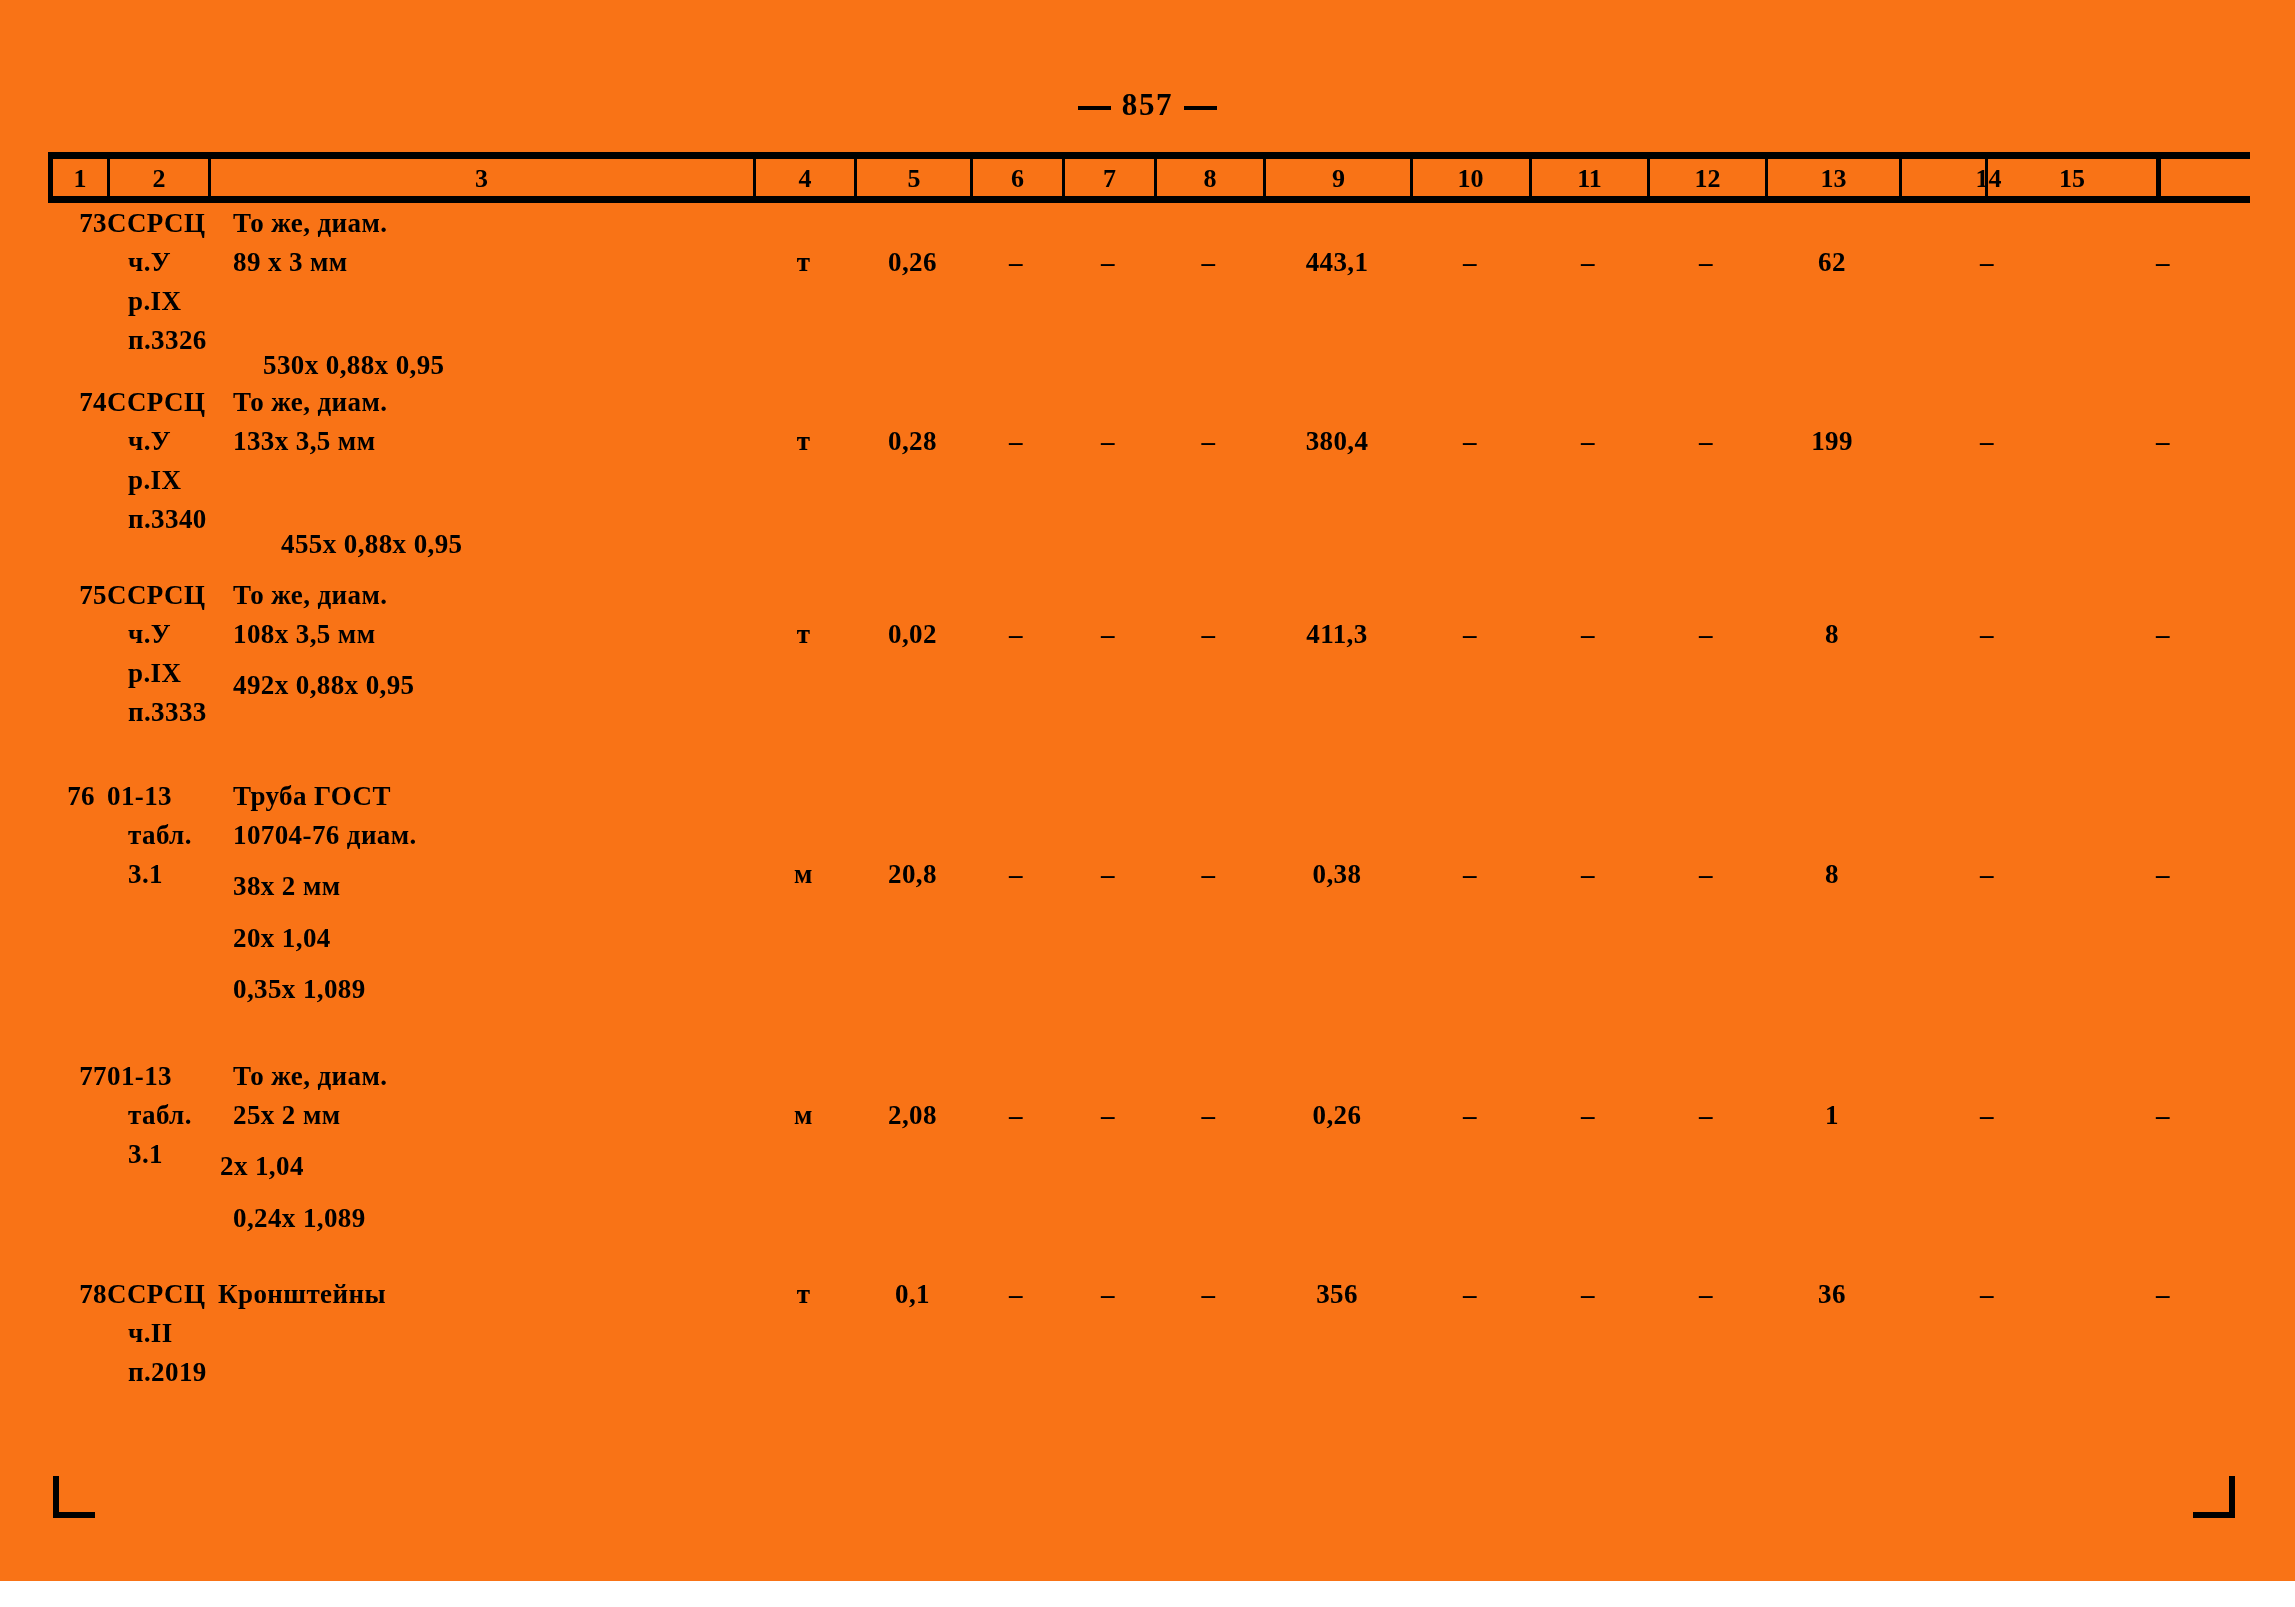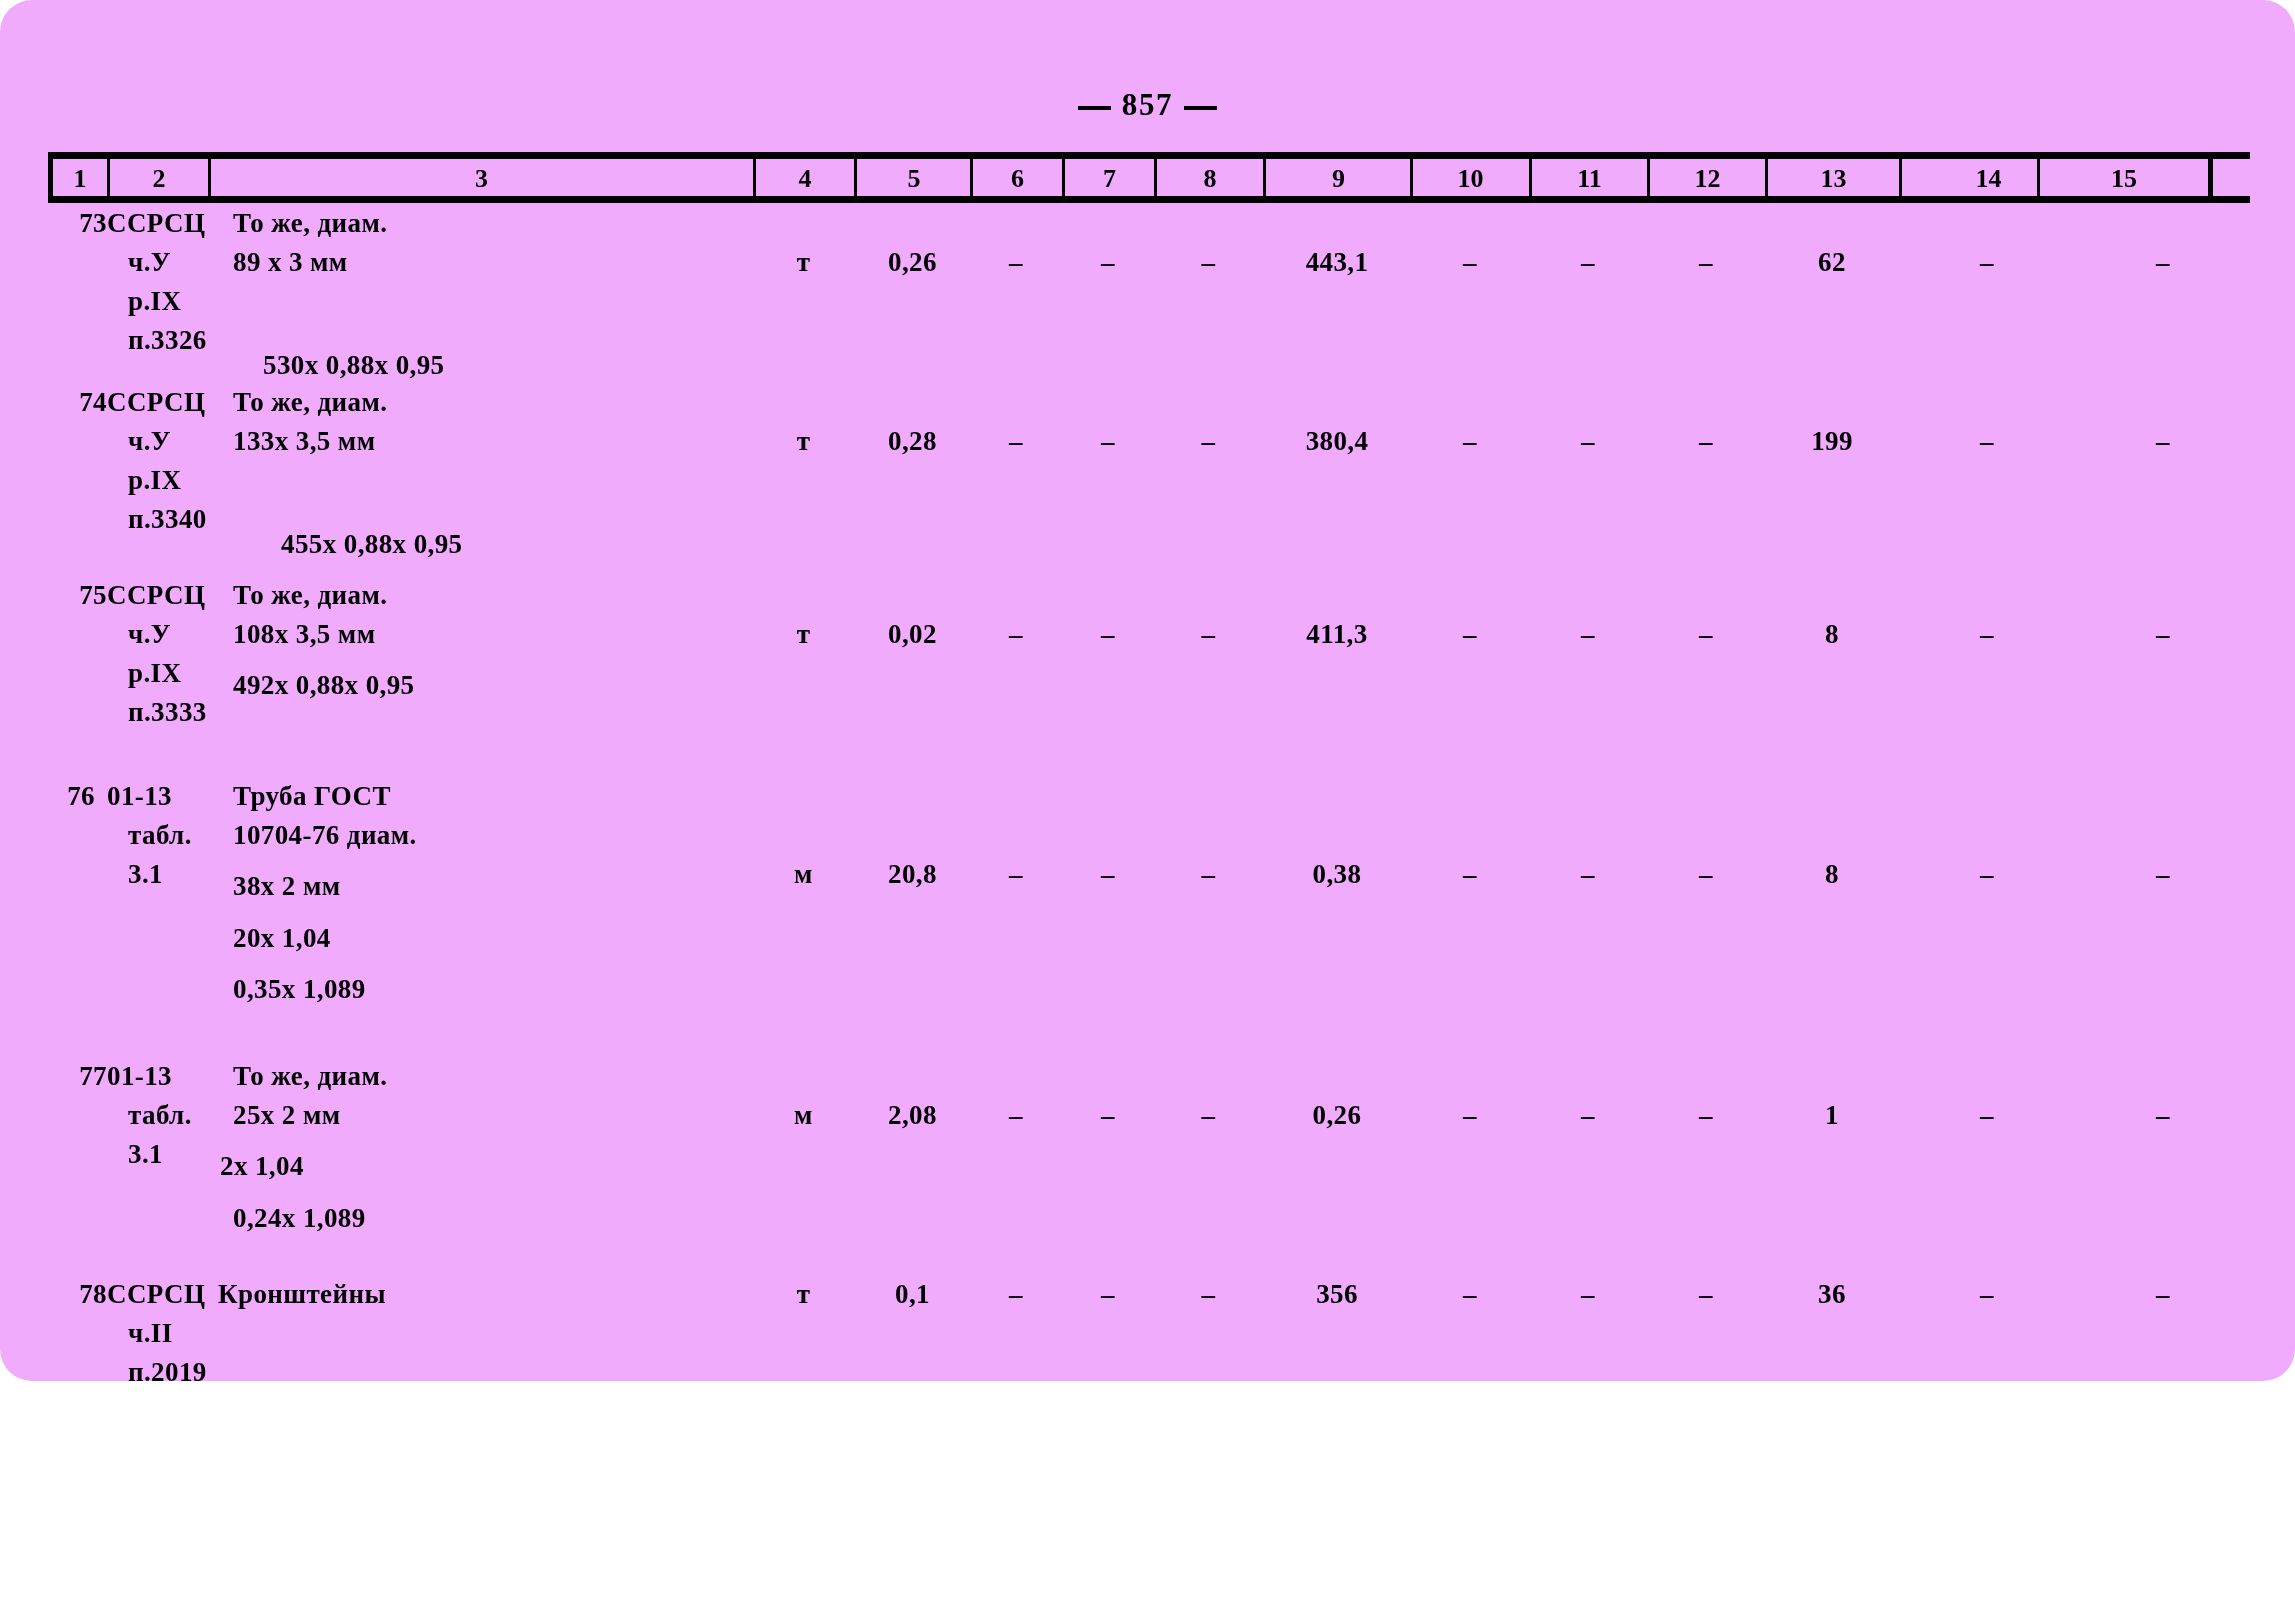--- a/index.html
+++ b/index.html
@@ -3,26 +3,25 @@
 <meta charset="utf-8">
 <style>
   html, body {
     margin: 0;
     padding: 0;
     background: #ffffff;
   }
   #page {
     position: relative;
     width: 2295px;
-    height: 1381px;
-    background: #f0abfc;
+    height: 1581px;
+    background: #f97316;
     font-family: "Liberation Serif", "DejaVu Serif", serif;
     color: #000000;
     overflow: hidden;
-    border-radius: 32px;
   }
 
   
   #page-number {
     position: absolute;
     top: 87px;
     left: 0;
     width: 2295px;
     text-align: center;
     font-size: 31px;
@@ -128,21 +127,21 @@
       <div class="hdr-cell" style="left: 806px; width: 117px;">5</div>
       <div class="hdr-cell" style="left: 922px; width: 92px;">6</div>
       <div class="hdr-cell" style="left: 1014px; width: 92px;">7</div>
       <div class="hdr-cell" style="left: 1106px; width: 109px;">8</div>
       <div class="hdr-cell" style="left: 1215px; width: 148px;">9</div>
       <div class="hdr-cell" style="left: 1362px; width: 118px;">10</div>
       <div class="hdr-cell" style="left: 1481px; width: 118px;">11</div>
       <div class="hdr-cell" style="left: 1599px; width: 118px;">12</div>
       <div class="hdr-cell" style="left: 1717px; width: 134px;">13</div>
       <div class="hdr-cell" style="left: 1851px; width: 176px;">14</div>
-      <div class="hdr-cell last-edge" style="left: 1989px; width: 176px;">15</div>
+      <div class="hdr-cell last-edge" style="left: 1937px; width: 176px;">15</div>
     </div>
 
   <div id="rows">
       <div class="row" style="height: 179px;">
         <div class="cell c1" style="left: 48px; width: 59px; top: 0px;">73</div>
         <div class="cell c2" style="left: 107px; top: 0px;">ССРСЦ</div>
         <div class="cell c2" style="left: 128px; top: 39px;">ч.У</div>
         <div class="cell c2" style="left: 128px; top: 78px;">р.IХ</div>
         <div class="cell c2" style="left: 128px; top: 117px;">п.3326</div>
         <div class="cell c3" style="left: 233px; top: 0px;">То же, диам.</div>

